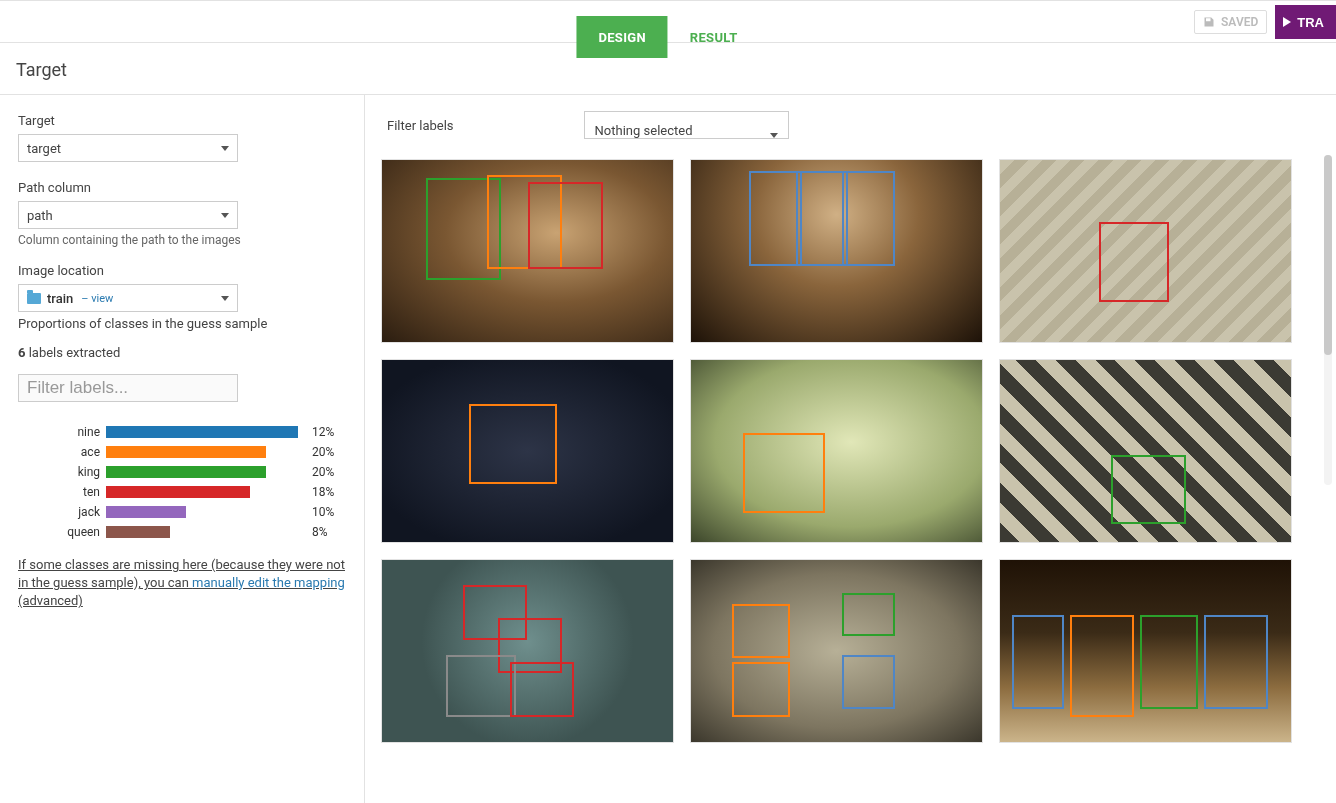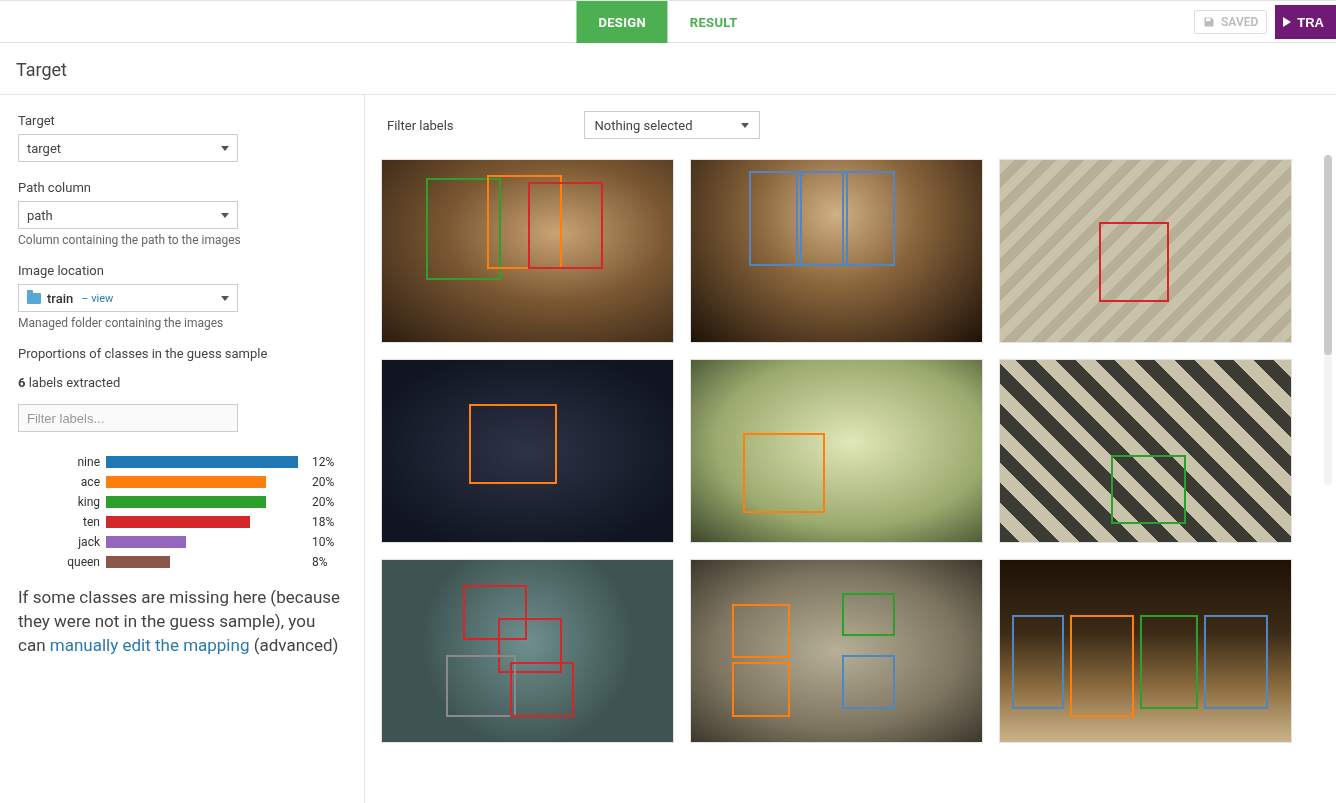--- a/index.html
+++ b/index.html
@@ -14,21 +14,21 @@
   .tabbar {
     height: 42px;
     border-bottom: 1px solid #e2e2e2;
     background: #fff;
     position: relative;
   }
   .tabs-center {
     position: absolute;
     left: 50%;
     transform: translateX(-50%);
-    top: 0;
+    top: 15px;
     display: flex;
   }
   .tab {
     padding: 0 22px;
     height: 42px;
     display: flex;
     align-items: center;
     font-weight: 700;
     font-size: 13px;
     letter-spacing: .3px;
@@ -188,21 +188,21 @@
     font-weight: 700;
     color: #333;
   }
   .side .subtext { font-size: 13px; color:#444; margin-bottom: 14px; }
   .side .bold { font-weight: 700; }
   .filter-input {
     width: 220px;
     height: 28px;
     border: 1px solid #ccc;
     padding: 0 8px;
-    font-size: 13px;
+    font-size: 17px;
     color: #333;
     background: #fafafa;
   }
   .filter-input::placeholder { color: #999; }
   
   .dist {
     margin-top: 20px;
   }
   .dist-row {
     display: flex;
@@ -223,40 +223,41 @@
   }
   .dist-row .bar {
     height: 12px;
   }
   .dist-row .pct {
     font-size: 12px;
     color: #333;
     margin-left: 6px;
   }
   .sidenote {
-    font-size: 17px;
+    font-size: 13px;
     color: #444;
     margin-top: 14px;
     line-height: 1.4;
+    text-decoration: underline;
   }
   .sidenote a { color: #2a7ab0; text-decoration: none; }
   
   .filter-row {
     display: flex;
     align-items: center;
     gap: 130px;
     margin-bottom: 20px;
     padding-left: 6px;
   }
   .filter-row .fl-label { font-size: 13px; color:#444; }
   .filter-row .sel2 {
-    width: 176px;
+    width: 205px;
     height: 28px;
     border: 1px solid #ccc;
-    display:flex; align-items:center; justify-content:space-between;
+    display:flex; align-items:flex-end; justify-content:space-between;
     padding: 0 10px;
     font-size: 13px;
     color:#444;
     cursor:pointer;
   }
   .filter-row .sel2 .caret {
     width:0;height:0;
     border-left:4px solid transparent;
     border-right:4px solid transparent;
     border-top:5px solid #555;
@@ -358,21 +359,20 @@
     <div class="help">Column containing the path to the images</div>
 
     <p class="field-label">Image location</p>
     <div class="folder-select">
       <span class="folder-icon"></span>
       <span class="name">train</span>
       <span class="view"><span>– </span><span>view</span></span>
       <span class="spacer"></span>
       <span class="caret"></span>
     </div>
-    <div class="help">Managed folder containing the images</div>
 
     <div class="subtext">Proportions of classes in the guess sample</div>
 
     <div class="subtext">
       <span class="bold">6</span><span> labels extracted</span>
     </div>
 
     <input class="filter-input" placeholder="Filter labels..." style="">
 
     <div class="dist" id="dist">

